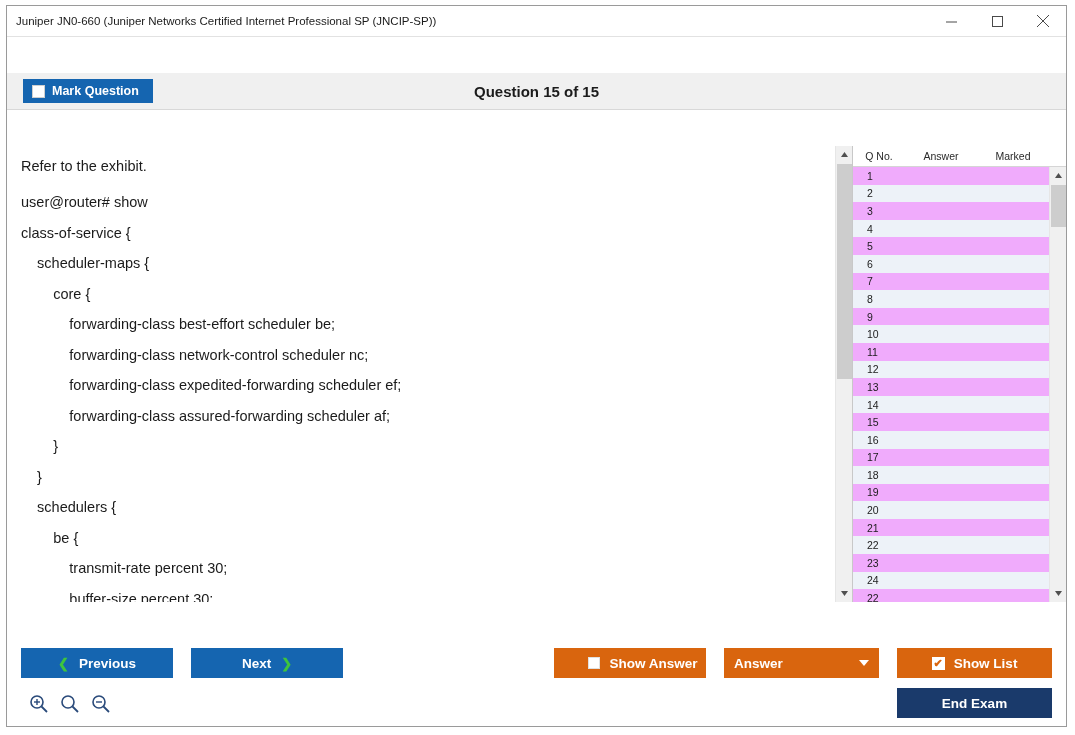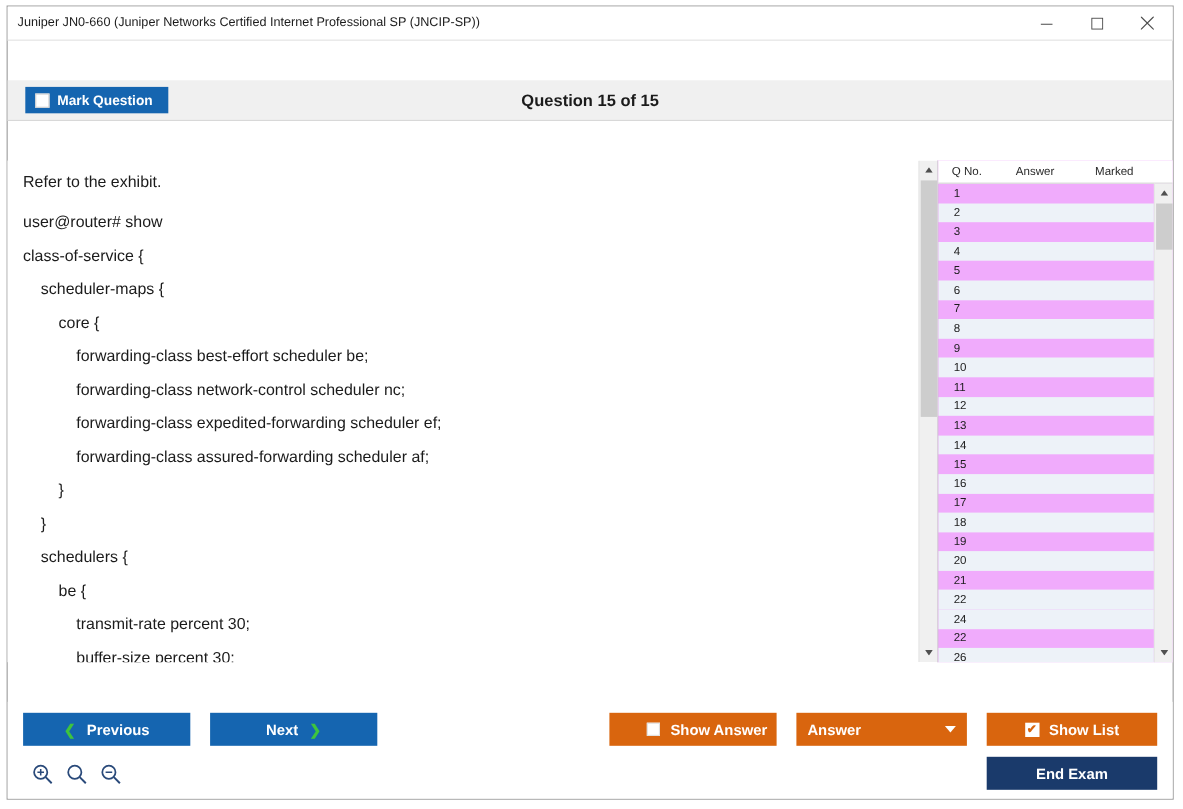--- a/index.html
+++ b/index.html
@@ -495,20 +495,25 @@
               <div class="cell-ans"></div>
               <div class="cell-mark"></div>
             </div>
             <div class="row">
               <div class="cell-qno">21</div>
               <div class="cell-ans"></div>
               <div class="cell-mark"></div>
             </div>
             <div class="row alt">
               <div class="cell-qno">22</div>
+              <div class="cell-ans"></div>
+              <div class="cell-mark"></div>
+            </div>
+            <div class="row">
+              <div class="cell-qno">23</div>
               <div class="cell-ans"></div>
               <div class="cell-mark"></div>
             </div>
             <div class="row alt">
               <div class="cell-qno">24</div>
               <div class="cell-ans"></div>
               <div class="cell-mark"></div>
             </div>
             <div class="row">
               <div class="cell-qno">22</div>

